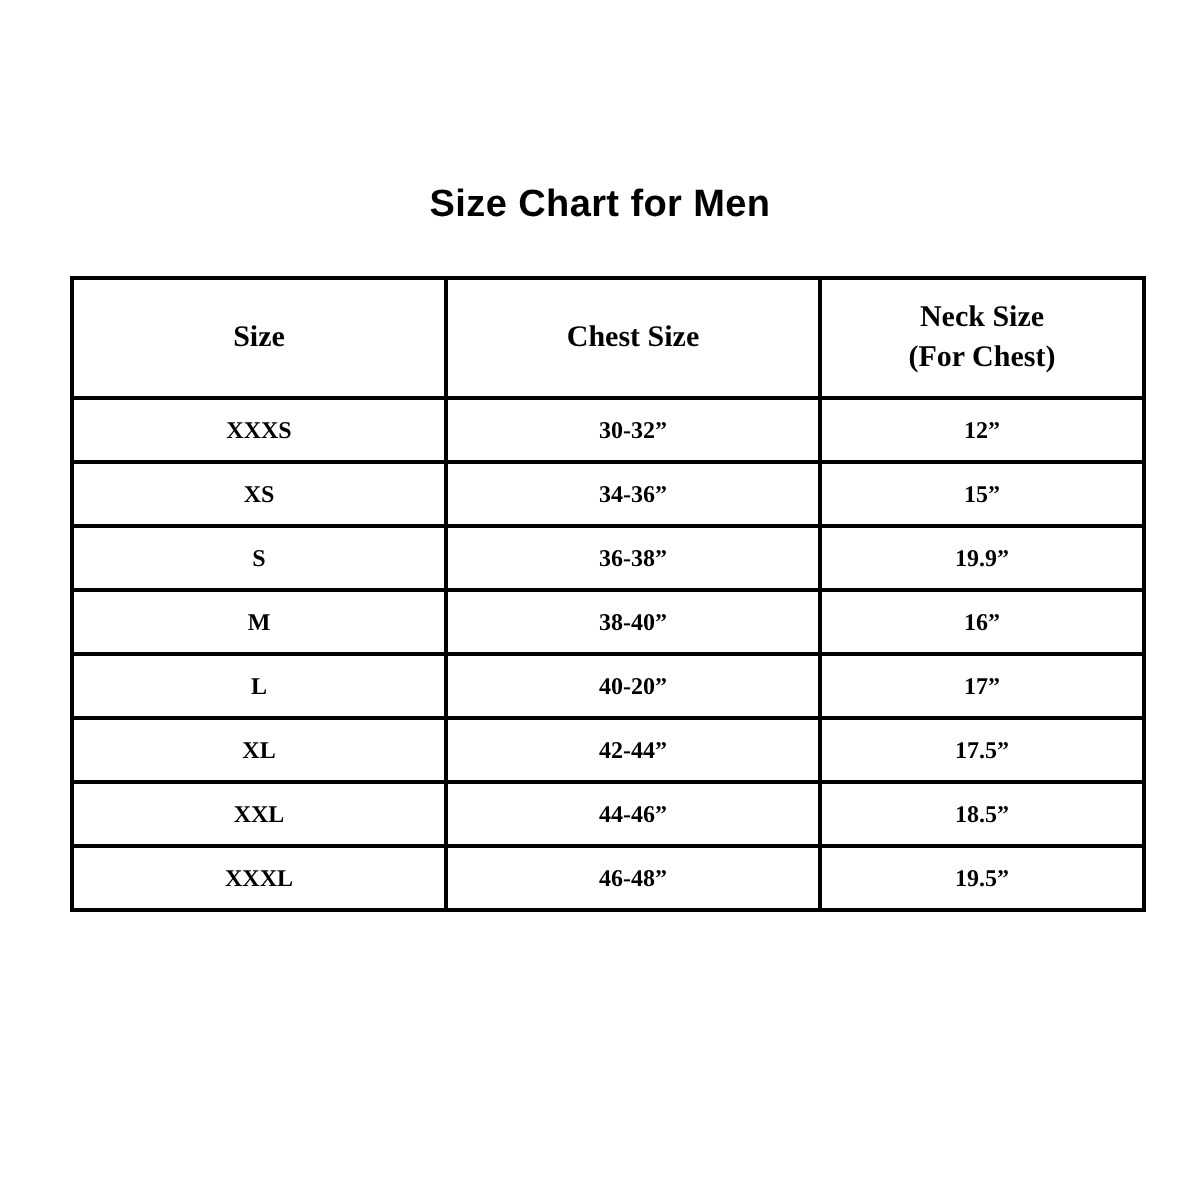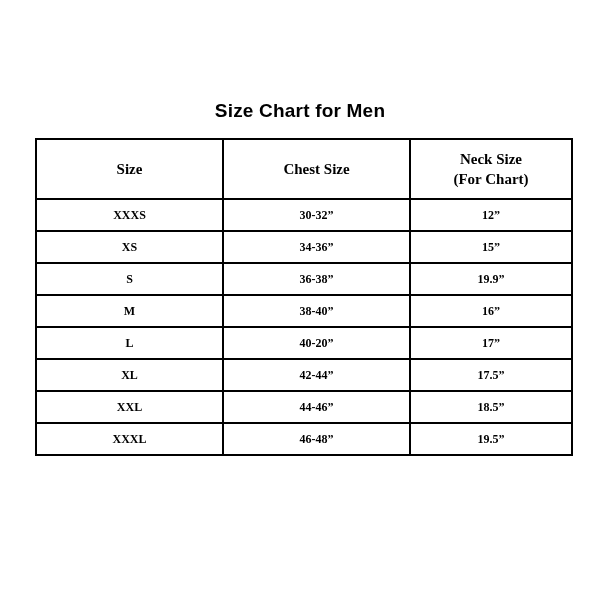--- a/index.html
+++ b/index.html
@@ -22,21 +22,20 @@
   }
   .chart-title {
     position: absolute;
     top: 92px;
     left: 0;
     width: 600px;
     text-align: center;
     font-size: 19px;
     font-weight: bold;
     letter-spacing: 0.2px;
-    margin-top: 8px;
   }
   .size-table {
     position: absolute;
     top: 138px;
     left: 35px;
     width: 530px;
     border-collapse: collapse;
     table-layout: fixed;
     font-family: Liberation Serif, serif;
   }
@@ -79,21 +78,21 @@
     <thead>
       <tr>
         <th class="col-size">
           <span>Size</span>
         </th>
         <th class="col-chest">
           <span>Chest Size</span>
         </th>
         <th class="col-neck">
           <span>Neck Size</span>
-          <span class="head-sub">(For Chart)</span>
+          <span class="head-sub">(For Chest)</span>
         </th>
       </tr>
     </thead>
     <tbody>
       <tr>
         <td>XXXS</td>
         <td>30-32”</td>
         <td>12”</td>
       </tr>
       <tr>

